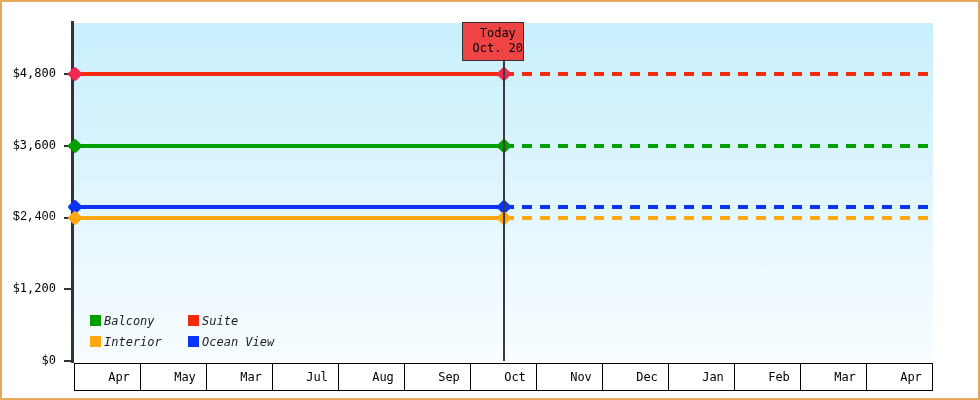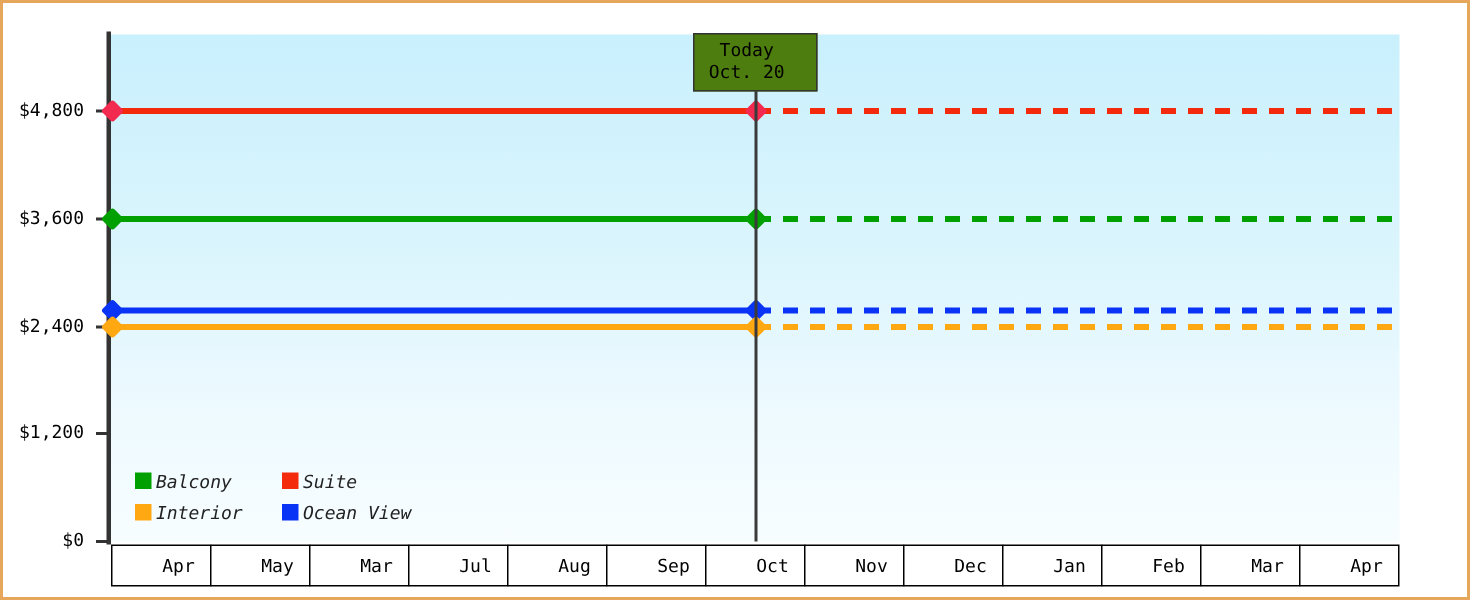--- a/index.html
+++ b/index.html
@@ -70,24 +70,24 @@
 
   
   #today-line {
     position: absolute;
     top: 21px;
     width: 2px; height: 338px;
     background: #3a3a3a;
   }
   #today-box {
     position: absolute;
-    background: #4d7c0f;
+    background: #ef4444;
     border: 1px solid #333333;
     text-align: center;
-    padding: 3px 21px 4px 10px;
+    padding: 3px 0 4px 10px;
     line-height: 15px;
     font-size: 12px;
     color: #000000;
     white-space: nowrap;
   }
 
   
   #legend {
     position: absolute;
     left: 88px; top: 308px;
@@ -139,21 +139,21 @@
 
   <div id="plot-area"></div>
 
   <div id="y-axis-line"></div>
   <div id="y-ticks">
       <div class="y-tick-mark" style="top: 358px;"></div>
       <div class="y-tick-label" style="top: 351px;">$0</div>
       <div class="y-tick-mark" style="top: 286.25px;"></div>
       <div class="y-tick-label" style="top: 279.25px; margin-left: 32px;">$1,200</div>
       <div class="y-tick-mark" style="top: 214.5px;"></div>
-      <div class="y-tick-label" style="top: 207.5px;">$2,400</div>
+      <div class="y-tick-label" style="top: 207.5px; font-family: Liberation Mono, monospace;">$2,400</div>
       <div class="y-tick-mark" style="top: 142.75px;"></div>
       <div class="y-tick-label" style="top: 135.75px;">$3,600</div>
       <div class="y-tick-mark" style="top: 71px;"></div>
       <div class="y-tick-label" style="top: 64px;">$4,800</div>
     </div>
 
   <div id="series-layer">
       <div class="series-solid" style="left: 72px; top: 70px; width: 429.5px; background: rgb(243, 42, 12);"></div>
       <div class="series-dashed" style="left: 501.5px; top: 70px; width: 429.5px; background-image: repeating-linear-gradient(to right, rgb(243, 42, 12) 0px, rgb(243, 42, 12) 10px, rgba(0, 0, 0, 0) 10px, rgba(0, 0, 0, 0) 18px);"></div>
       <div class="series-marker" style="left: 73px; top: 72px; background: rgb(243, 42, 79);"></div>

